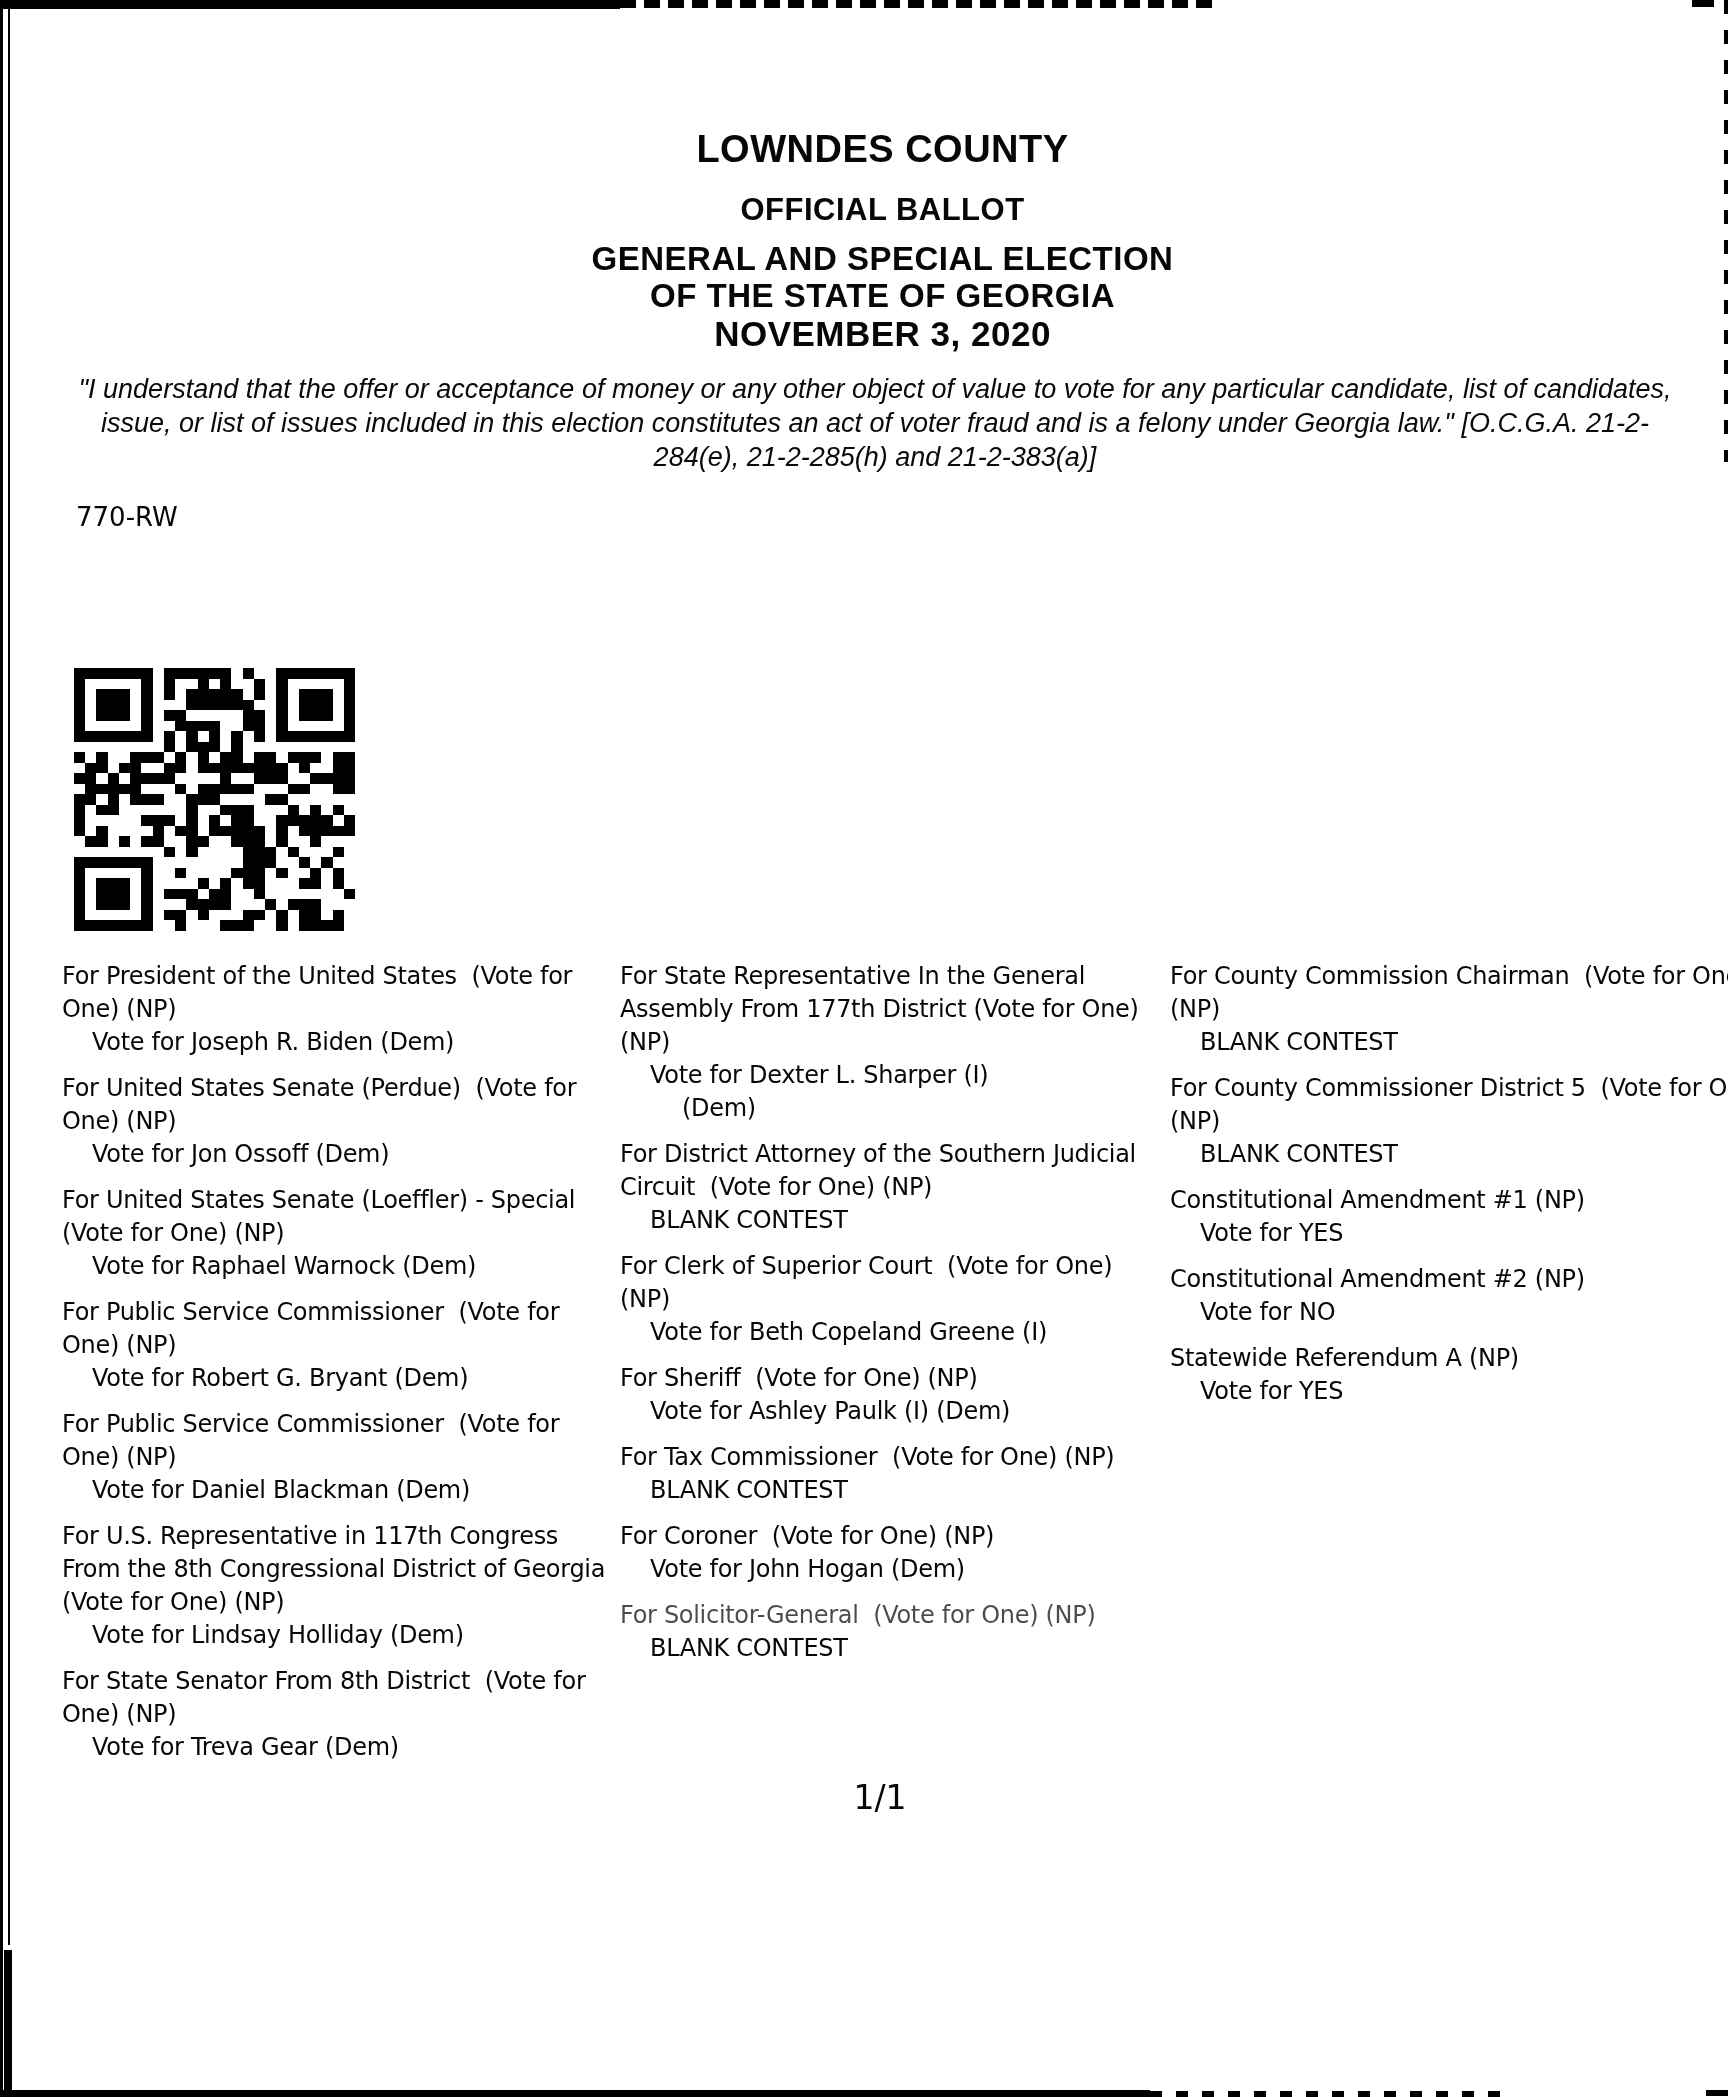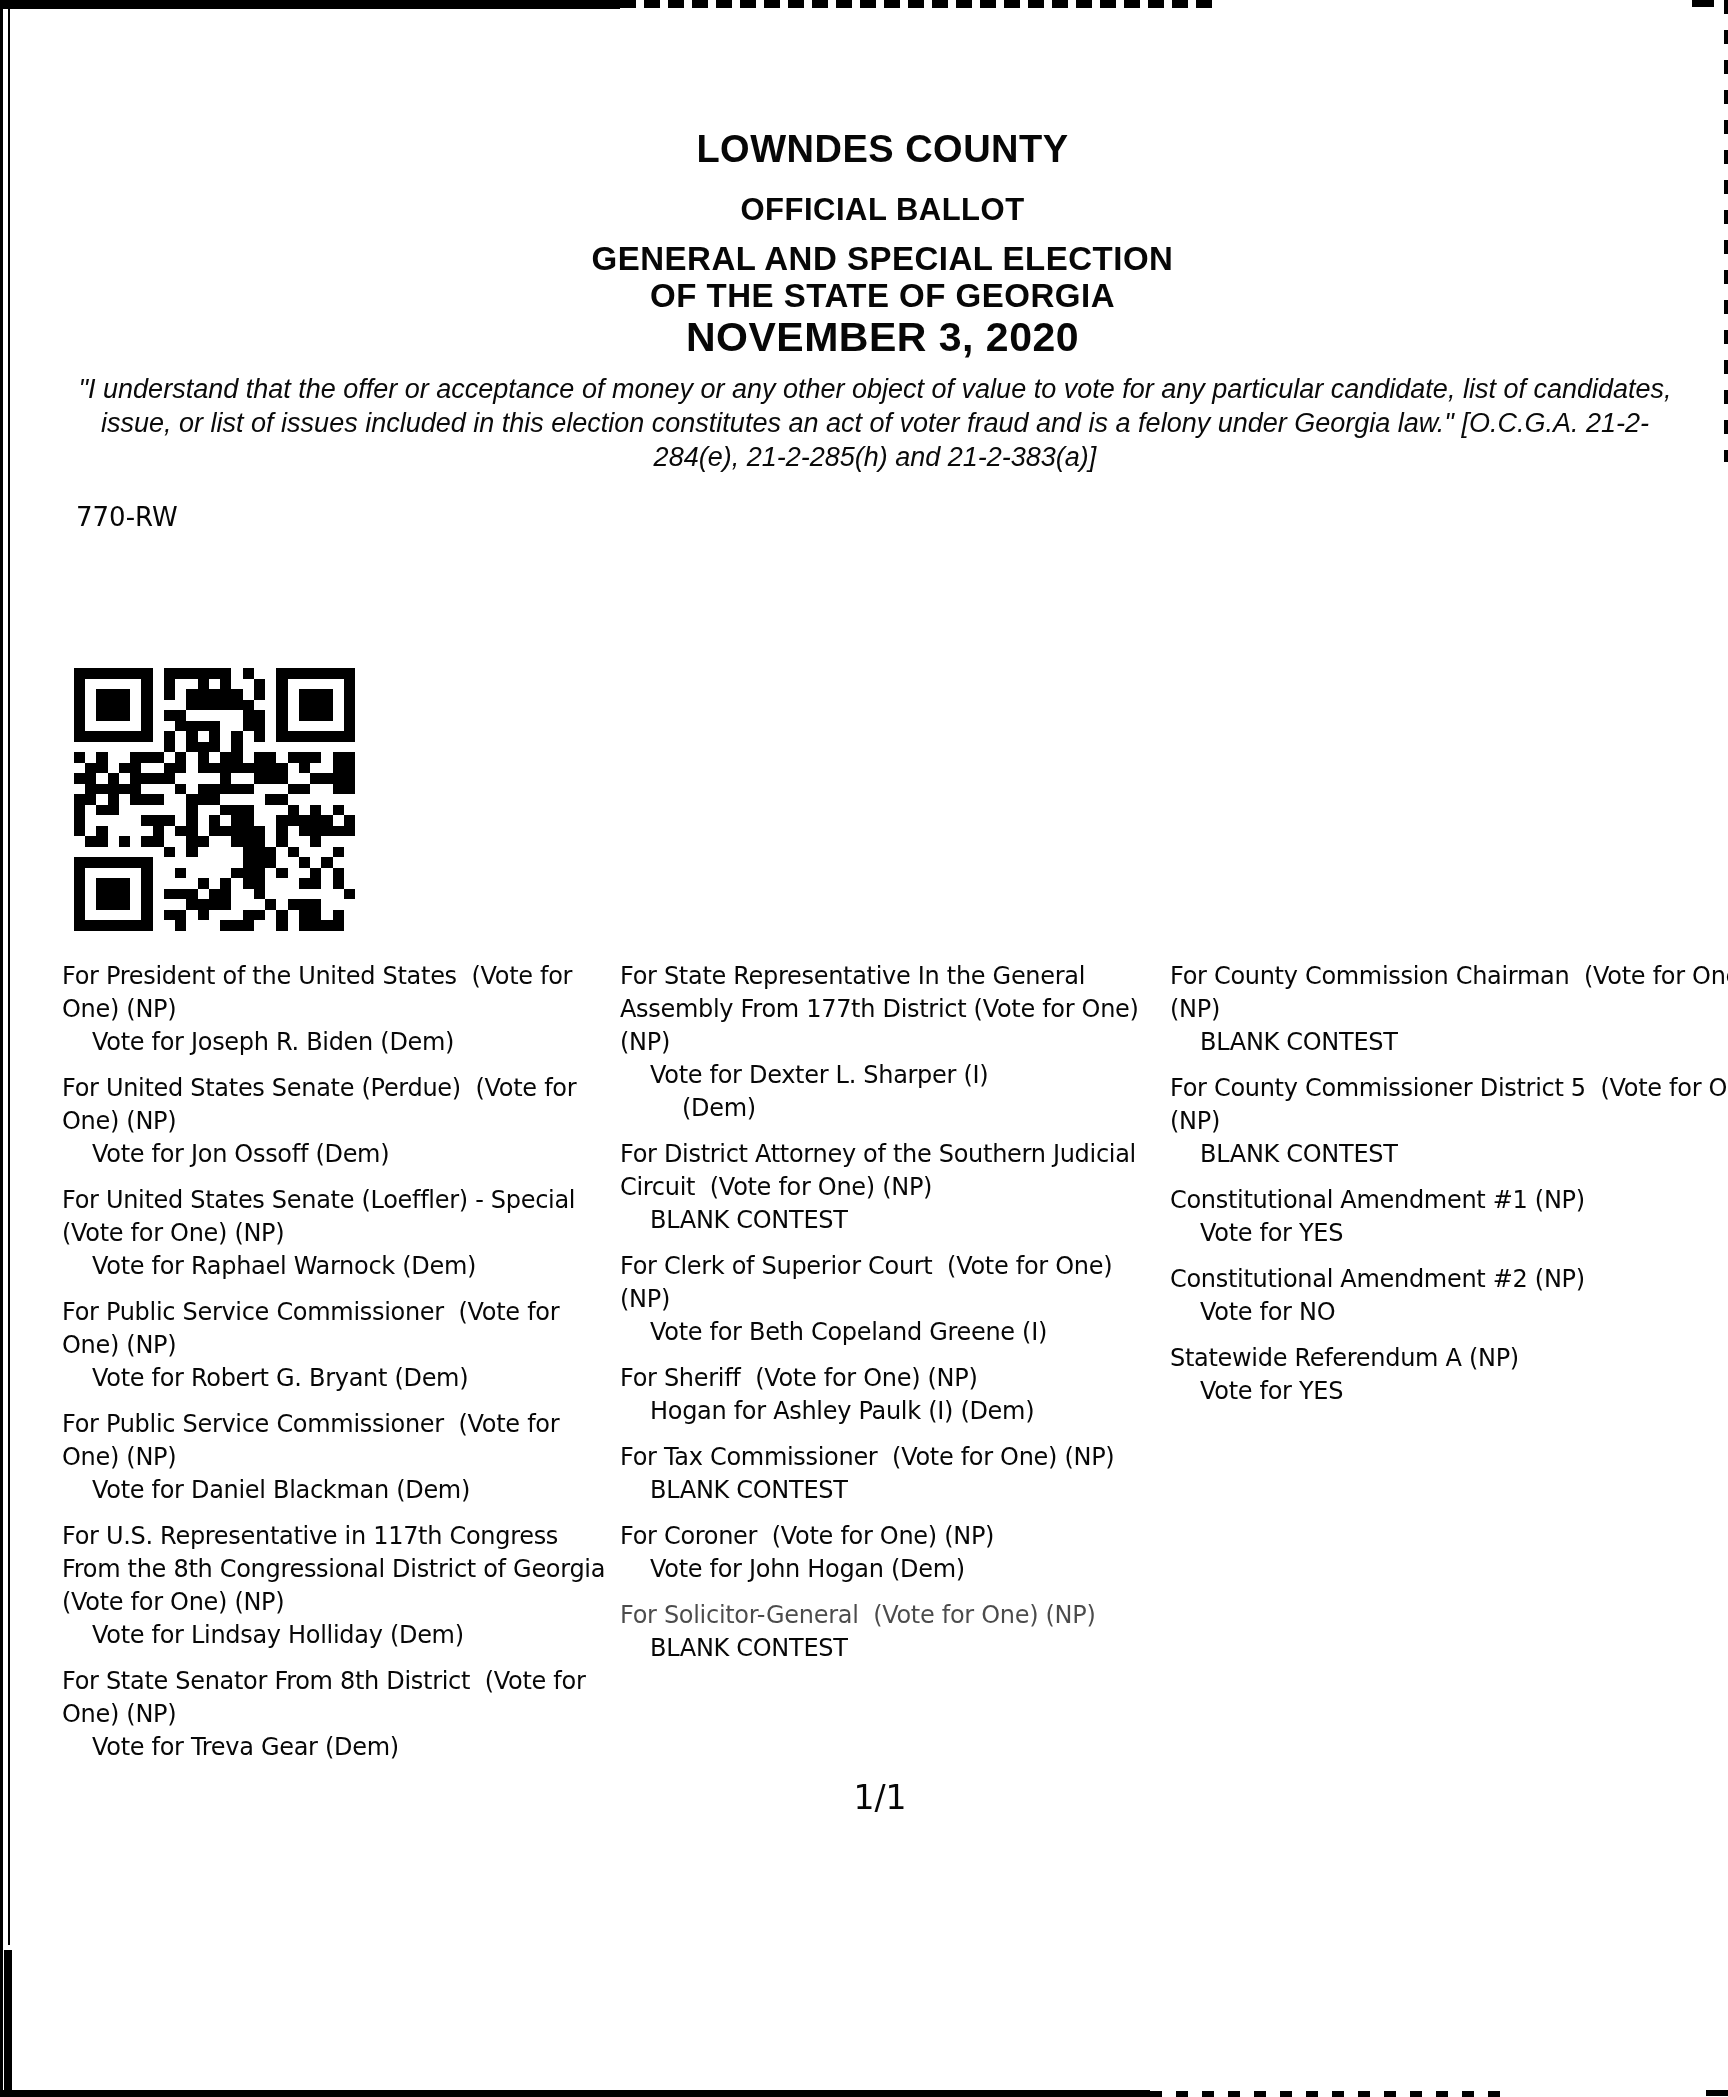--- a/index.html
+++ b/index.html
@@ -21,21 +21,21 @@
     position:absolute;width:4px;
     background:repeating-linear-gradient(180deg,#000 0 14px,transparent 14px 30px);
   }
   
   .hdr{position:absolute;left:75px;width:1615px;text-align:center;
        font-family:"Liberation Sans",sans-serif;font-weight:bold;letter-spacing:.5px;}
   .hdr-title{top:128px;font-size:38px;}
   .hdr-sub{top:192px;font-size:31px;text-align:center;}
   .hdr-l1{top:240px;font-size:33px;}
   .hdr-l2{top:277px;font-size:33px;}
-  .hdr-l3{top:314px;font-size:41px;}
+  .hdr-l3{top:314px;font-size:35px;}
   .disclaimer{
     position:absolute;left:60px;top:372px;width:1630px;text-align:center;
     font-family:"Liberation Sans",sans-serif;font-style:italic;
     font-size:27px;line-height:34px;color:#0a0a0a;
   }
   .ballot-code{position:absolute;left:76px;top:502px;font-size:26px;}
   
   .qr{position:absolute;left:74px;top:668px;width:281px;height:263px;}
   .qr svg{width:100%;height:100%;shape-rendering:crispEdges;}
   
@@ -447,21 +447,21 @@
   <div class="contest">
     <div class="c-title">For District Attorney of the Southern Judicial Circuit  (Vote for One) (NP)</div>
     <div class="c-line ind1">BLANK CONTEST</div>
   </div>
   <div class="contest">
     <div class="c-title">For Clerk of Superior Court  (Vote for One) (NP)</div>
     <div class="c-line ind1">Vote for Beth Copeland Greene (I)</div>
   </div>
   <div class="contest">
     <div class="c-title">For Sheriff  (Vote for One) (NP)</div>
-    <div class="c-line ind1">Hogan for Ashley Paulk (I) (Dem)</div>
+    <div class="c-line ind1">Vote for Ashley Paulk (I) (Dem)</div>
   </div>
   <div class="contest">
     <div class="c-title">For Tax Commissioner  (Vote for One) (NP)</div>
     <div class="c-line ind1">BLANK CONTEST</div>
   </div>
   <div class="contest">
     <div class="c-title">For Coroner  (Vote for One) (NP)</div>
     <div class="c-line ind1">Vote for John Hogan (Dem)</div>
   </div>
   <div class="contest">

